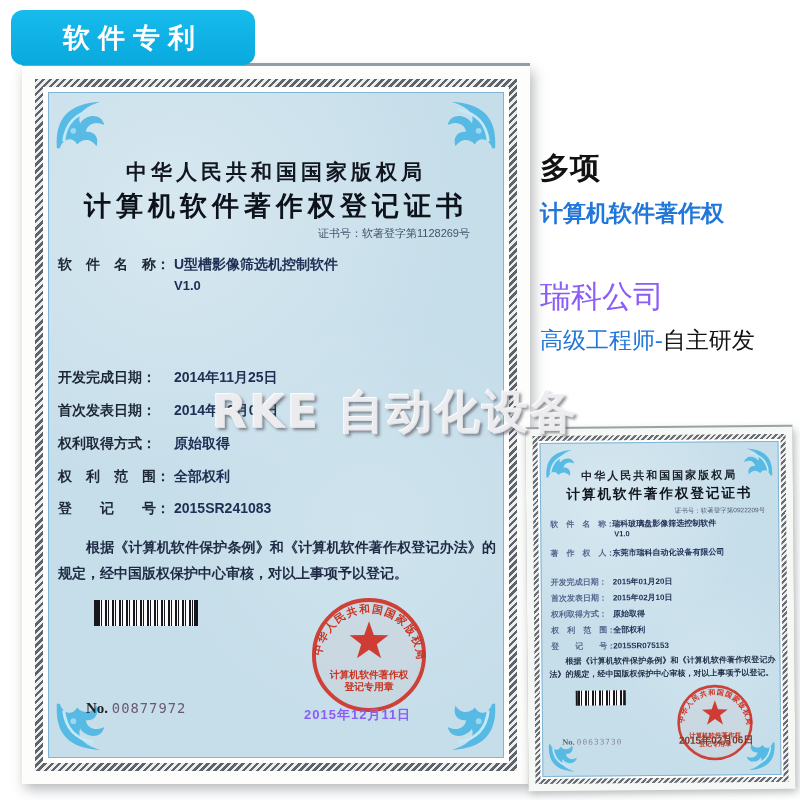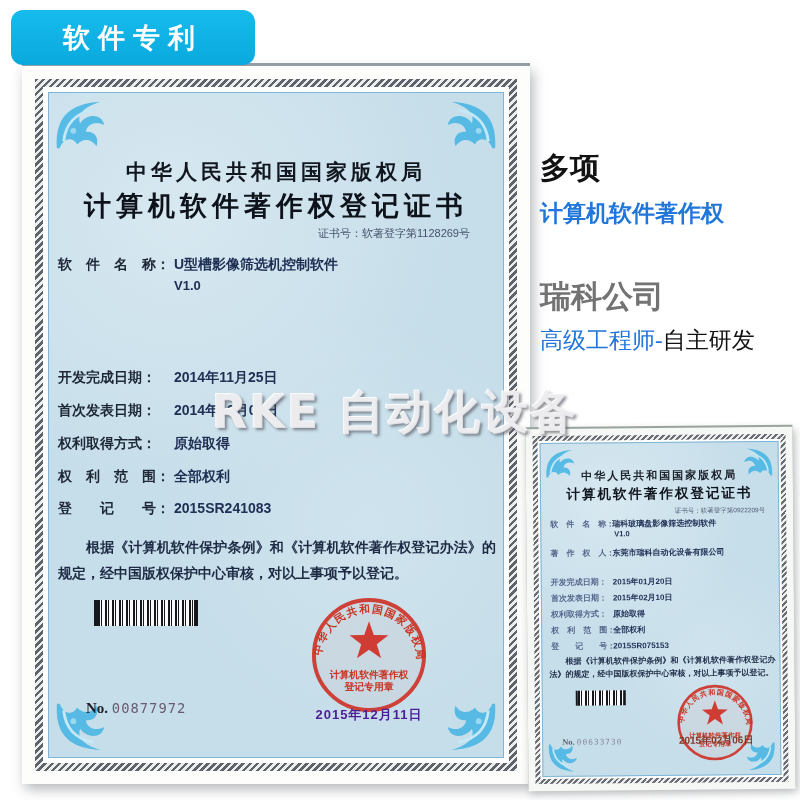--- a/index.html
+++ b/index.html
@@ -49,22 +49,22 @@
   .m-version{position:absolute;left:152px;top:212px;font-size:13px;font-weight:bold;color:#203055;z-index:4;}
   .m-r0{top:190px;} .m-r1{top:249px;} .m-r2{top:303px;} .m-r3{top:336px;}
   .m-r4{top:369px;} .m-r5{top:402px;} .m-r6{top:434px;}
   .m-statement{position:absolute;left:36px;top:468px;width:438px;font-size:14px;line-height:26px;
                text-indent:2em;font-weight:bold;color:#1e2a44;text-align:justify;z-index:4;}
   .barcode{background:repeating-linear-gradient(90deg,#15171c 0 2px,#fafafa 2px 3px,#15171c 3px 4px,#fafafa 4px 7px,#15171c 7px 9px,#fafafa 9px 10px,#15171c 10px 11px,#fafafa 11px 14px);
            border-left:4px solid #15171c;border-right:4px solid #15171c;z-index:4;position:absolute;}
   .m-barcode{left:72px;top:534px;width:96px;height:26px;}
   .seal{position:absolute;z-index:5;}
   .m-seal{left:288px;top:530px;width:118px;height:118px;}
-  .m-sealdate{position:absolute;left:282px;top:640px;width:130px;text-align:center;font-size:13px;
-              font-weight:bold;color:#4c1d95;letter-spacing:1px;z-index:6;}
+  .m-sealdate{position:absolute;left:282px;top:640px;width:130px;font-size:13px;
+              font-weight:bold;color:#8b5cf6;letter-spacing:1px;z-index:6;}
   .serial{position:absolute;z-index:4;font-family:"Liberation Serif",serif;white-space:nowrap;}
   .m-serial{left:64px;top:634px;font-size:15px;}
   .serial .no{font-weight:bold;color:#1c1f26;}
   .serial .num{font-family:"DejaVu Sans Mono",monospace;color:#6a5a70;letter-spacing:1px;font-size:.92em;}
 
   
   .s-authority{position:absolute;left:0;right:0;top:40px;text-align:center;font-size:11px;font-weight:bold;
                letter-spacing:2px;color:#1a2029;font-family:"Liberation Serif",serif;z-index:4;}
   .s-title{position:absolute;left:0;right:0;top:57px;text-align:center;font-size:13.5px;font-weight:bold;
            letter-spacing:2px;color:#10151e;font-family:"Liberation Serif",serif;z-index:4;}
@@ -80,21 +80,21 @@
   .s-barcode{left:48px;top:262px;width:46px;height:15px;border-left-width:2px;border-right-width:2px;}
   .s-seal{left:148px;top:256px;width:78px;height:78px;}
   .s-sealdate{position:absolute;left:140px;top:306px;width:96px;text-align:center;font-size:10px;
               font-weight:bold;color:#7c3a28;z-index:6;}
   .s-serial{left:34px;top:308px;font-size:8.5px;opacity:.65;}
 
   
   .promo{position:absolute;left:540px;top:148px;z-index:15;width:250px;}
   .promo .p1{font-size:30px;font-weight:bold;color:#121212;font-family:"Liberation Serif",serif;}
   .promo .p2{font-size:23px;font-weight:bold;color:#2176d9;margin-top:9px;font-family:"Liberation Serif",serif;}
-  .promo .p3{font-size:31px;font-weight:bold;color:#737373;margin-top:47px;font-family:"Liberation Serif",serif;}
+  .promo .p3{font-size:31px;font-weight:normal;color:#8b5cf6;margin-top:47px;font-family:"Liberation Serif",serif;}
   .promo .p4{font-size:23px;font-weight:normal;margin-top:7px;font-family:"Liberation Serif",serif;}
   .promo .p4 .blue{color:#2176d9;} .promo .p4 .black{color:#121212;}
   .watermark{position:absolute;left:212px;top:382px;z-index:40;font-size:46px;font-weight:bold;
              letter-spacing:2px;color:rgba(235,235,238,.88);white-space:nowrap;
              text-shadow:-1px -1px 0 rgba(255,255,255,.9),2px 2px 3px rgba(80,82,90,.65);
              font-family:"DejaVu Sans",sans-serif;pointer-events:none;}
 </style>
 </head>
 <body>
 

